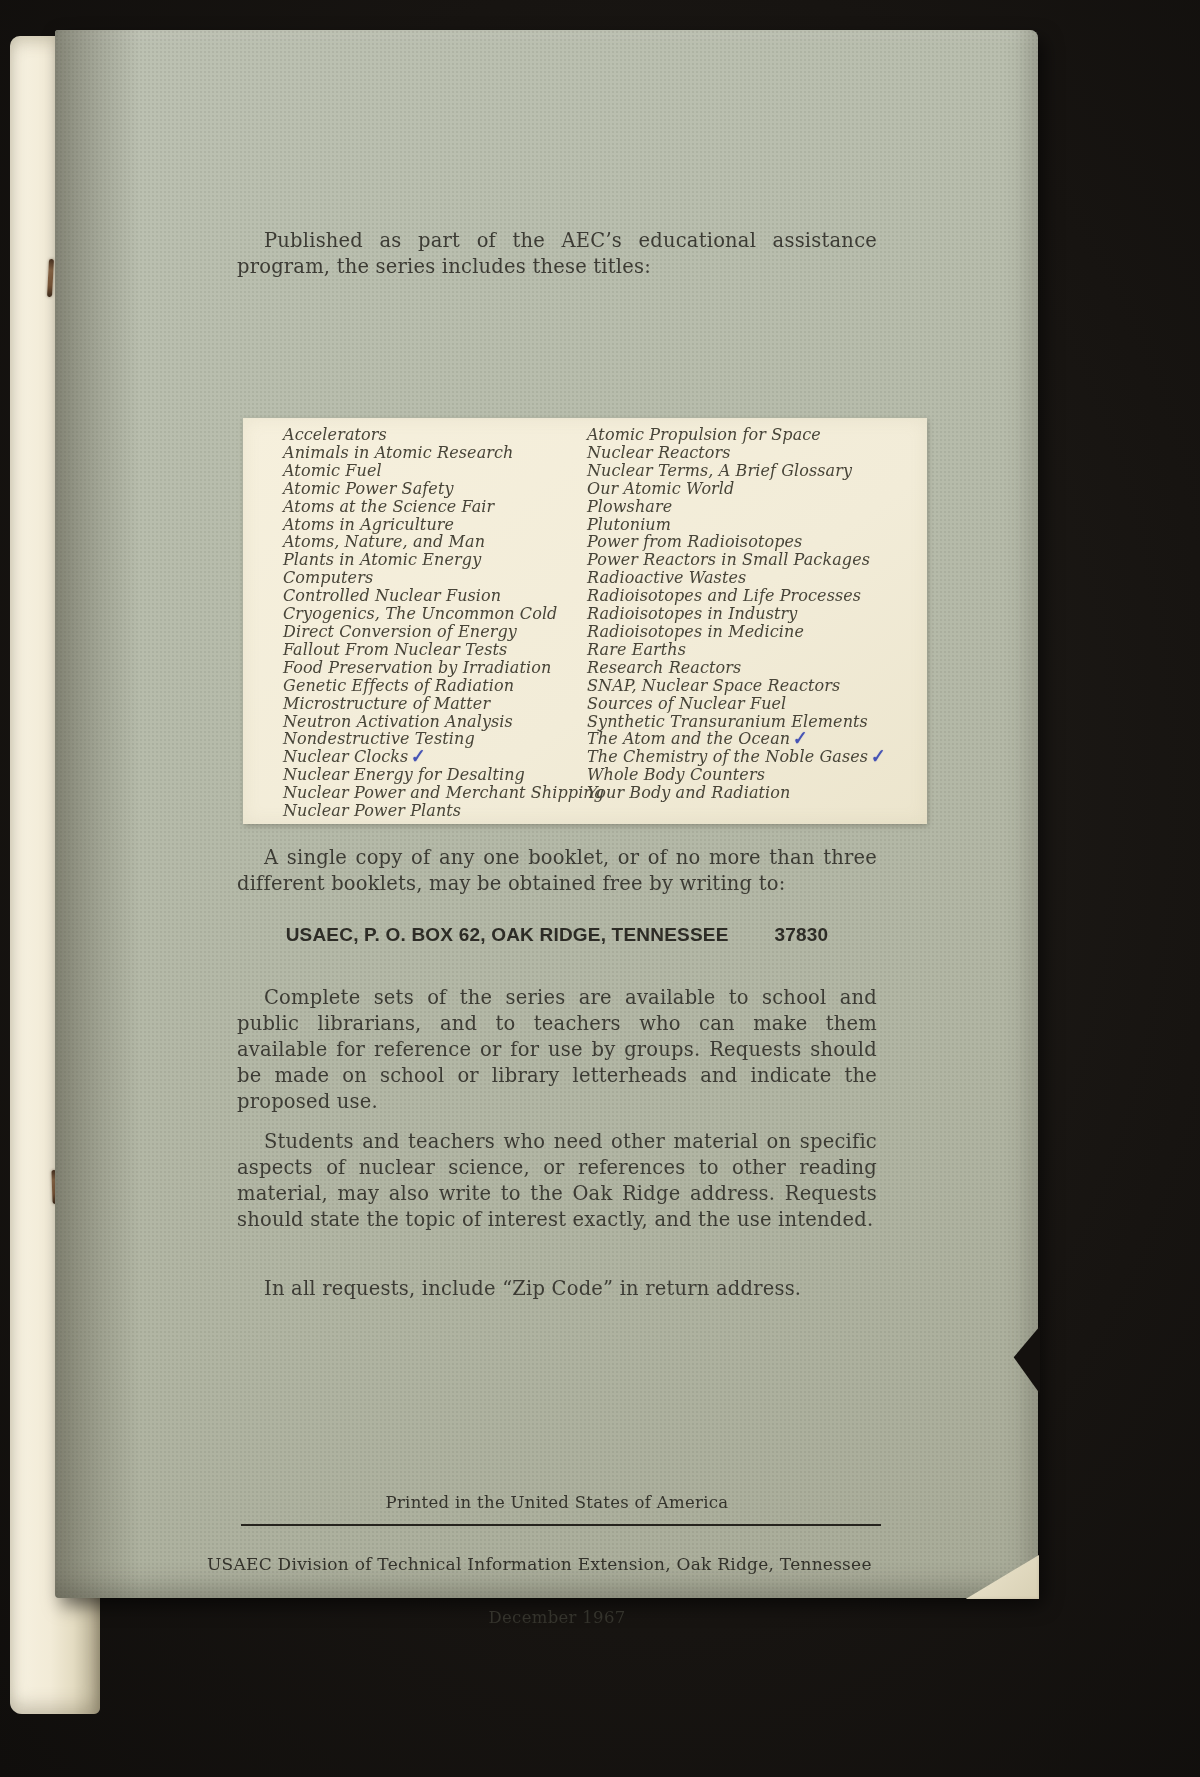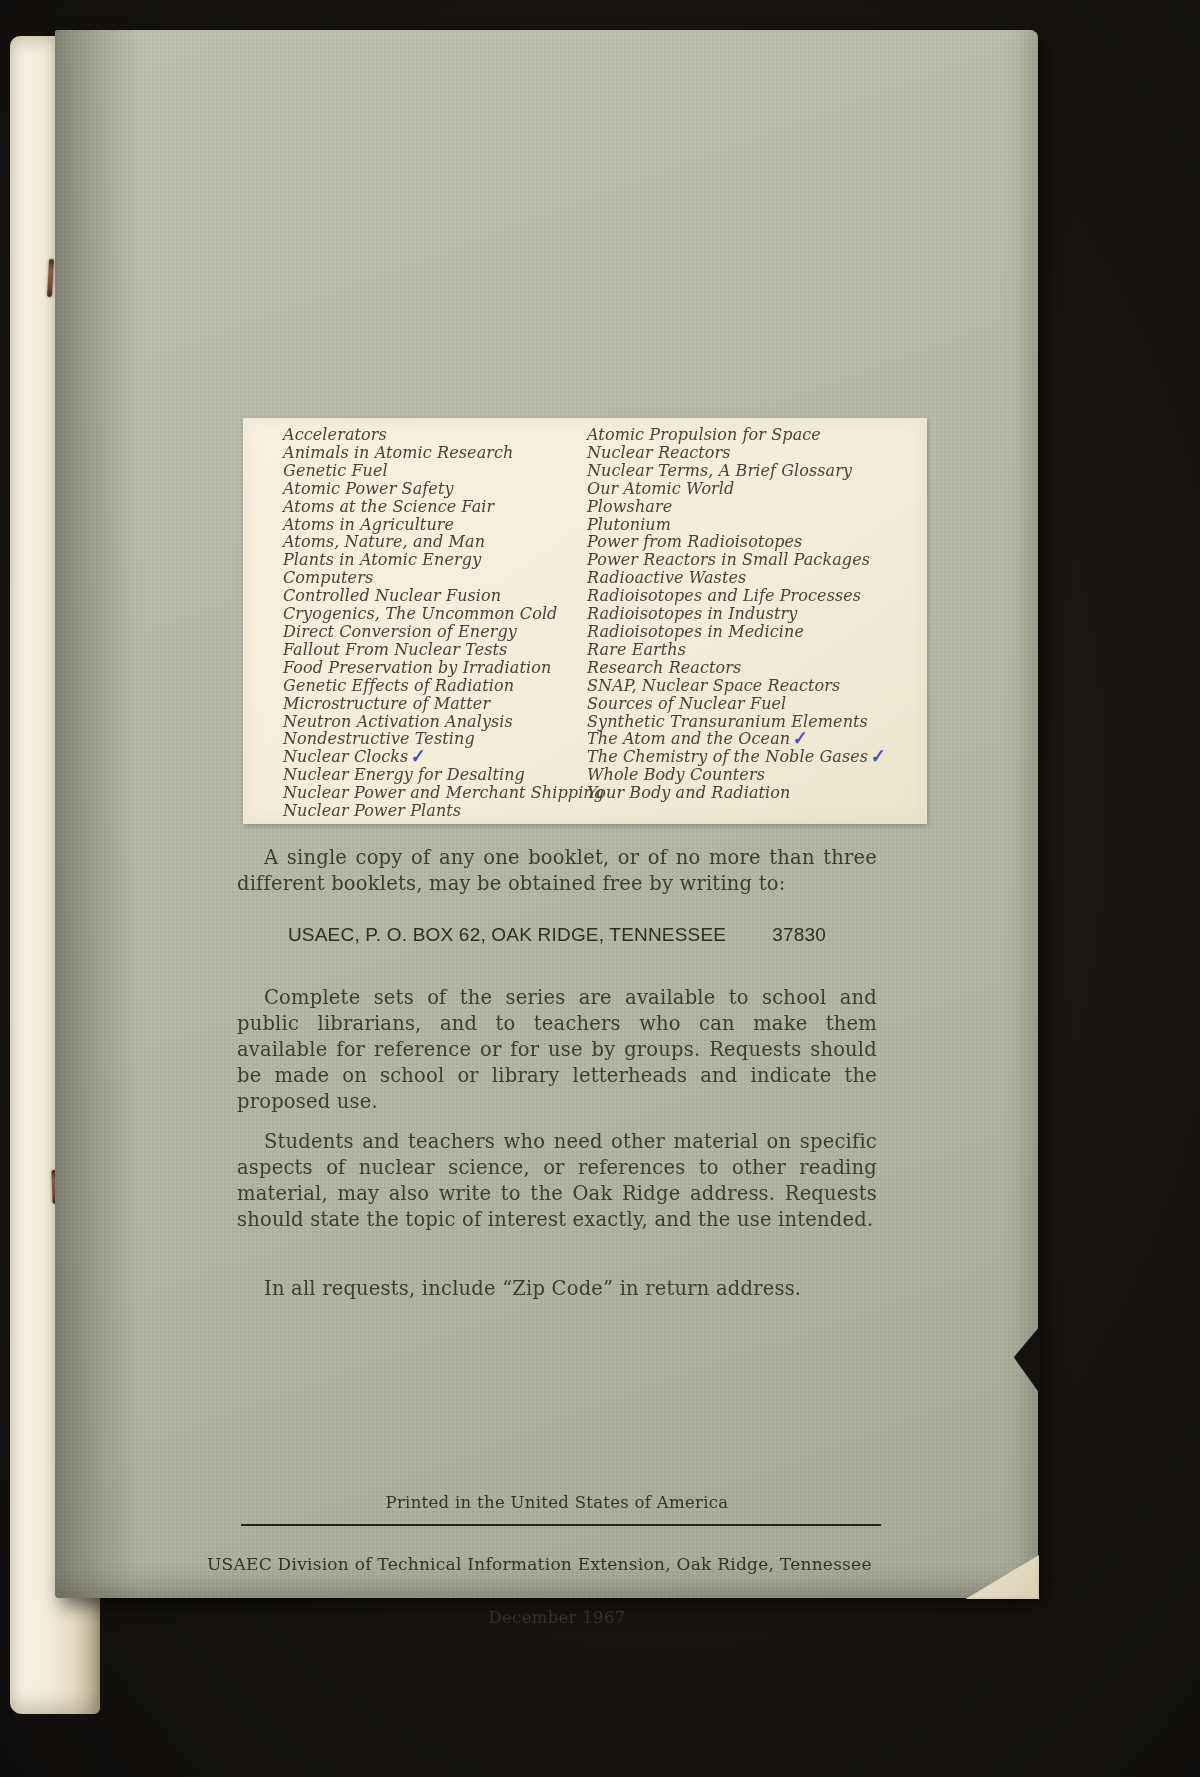--- a/index.html
+++ b/index.html
@@ -88,21 +88,21 @@
     display:inline-block;font-style:normal;font-weight:bold;
     color:#4553b5;font-size:17px;margin-left:3px;
     transform:rotate(-10deg) skewX(-12deg);
     text-shadow:0 0 1px rgba(69,83,181,.6);
   }
 
   
   .address-line{
     position:absolute;left:0;top:894px;width:640px;
     text-align:center;font-family:"Liberation Sans", sans-serif;
-    font-weight:400;font-size:19px;color:#2d2c26;letter-spacing:.2px;
+    font-weight:700;font-size:19px;color:#2d2c26;letter-spacing:.2px;
     white-space:nowrap;
   }
   .address-line .zip{margin-left:46px;}
 
   
   .footer-printed{
     position:absolute;left:0;top:1463px;width:640px;text-align:center;
     font-size:16.5px;color:#34332c;letter-spacing:.3px;
   }
   .footer-rule{
@@ -125,20 +125,21 @@
 <div class="staple s1"></div>
 <div class="staple s2"></div>
 
 <div class="page">
   <div class="edge-notch"></div>
   <div class="corner-tear"></div>
 
   <div class="content">
 
     <div class="para block-1">
+      <p>Published as part of the AEC’s educational assistance program, the series includes these titles:</p>
     </div>
 
     <div class="para block-3">
       <p>A single copy of any one booklet, or of no more than three different booklets, may be obtained free by writing to:</p>
     </div>
 
     <div class="address-line">
       <span>USAEC, P. O. BOX 62, OAK RIDGE, TENNESSEE</span><span class="zip">37830</span>
     </div>
 
@@ -157,21 +158,21 @@
     <div class="footer-printed">Printed in the United States of America</div>
     <hr class="footer-rule">
     <div class="footer-publisher">USAEC Division of Technical Information Extension, Oak Ridge, Tennessee</div>
     <div class="footer-date">December 1967</div>
   </div>
 
   <div class="titles-box">
     <div class="col left">
         <div class="title-item"><span>Accelerators</span></div>
         <div class="title-item"><span>Animals in Atomic Research</span></div>
-        <div class="title-item"><span>Genetic Fuel</span></div>
+        <div class="title-item"><span>Atomic Fuel</span></div>
         <div class="title-item"><span>Atomic Power Safety</span></div>
         <div class="title-item"><span>Atoms at the Science Fair</span></div>
         <div class="title-item"><span>Atoms in Agriculture</span></div>
         <div class="title-item"><span>Atoms, Nature, and Man</span></div>
         <div class="title-item"><span>Plants in Atomic Energy</span></div>
         <div class="title-item"><span>Computers</span></div>
         <div class="title-item"><span>Controlled Nuclear Fusion</span></div>
         <div class="title-item"><span>Cryogenics, The Uncommon Cold</span></div>
         <div class="title-item"><span>Direct Conversion of Energy</span></div>
         <div class="title-item"><span>Fallout From Nuclear Tests</span></div>

